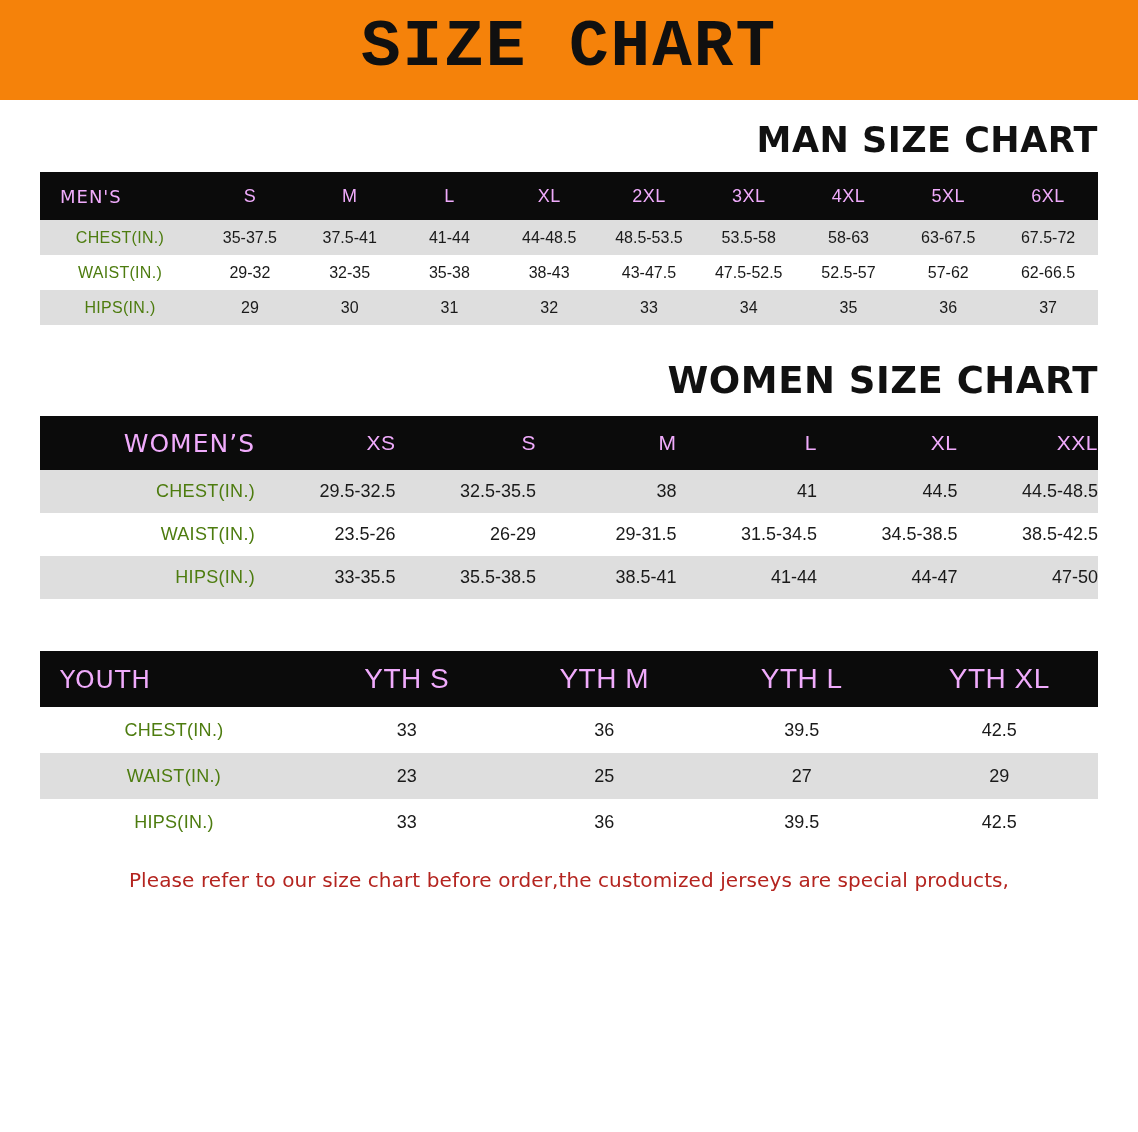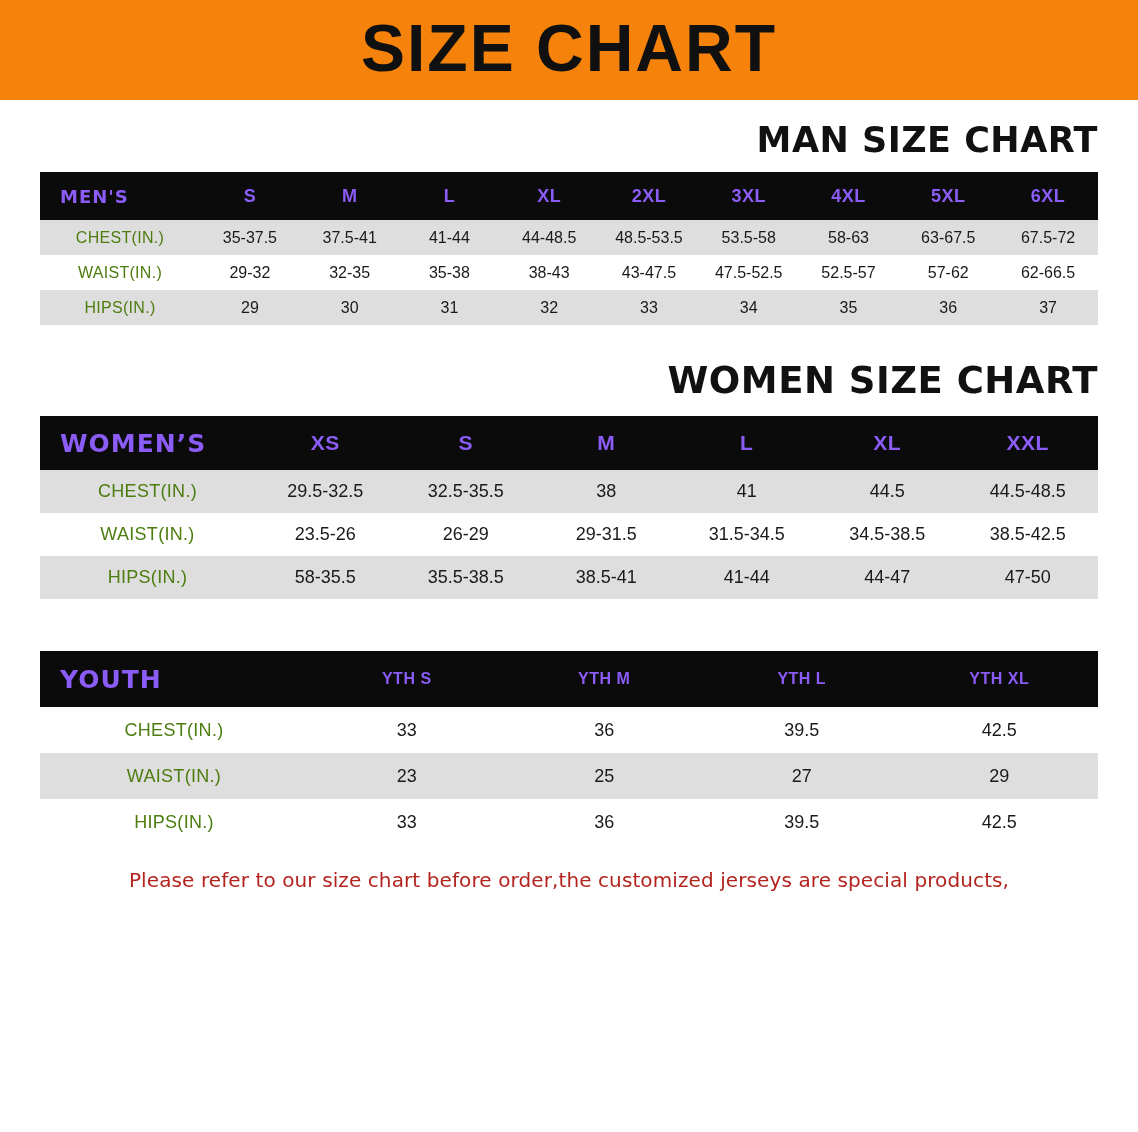--- a/index.html
+++ b/index.html
@@ -25,21 +25,21 @@
   .banner {
     width: 100%;
     height: 100px;
     background: #f5820a;
     display: flex;
     align-items: center;
     justify-content: center;
     box-sizing: border-box;
   }
   .banner-title {
-    font-family: Liberation Sans, sans-serif;
+    font-family: Liberation Mono, monospace;
     font-weight: bold;
     font-size: 66px;
     letter-spacing: 2px;
     color: #101010;
     line-height: 1;
     margin-top: -4px;
   }
 
   .section {
     margin: 0 auto;
@@ -66,22 +66,22 @@
     font-size: 16.5px;
     font-family: "Liberation Sans", sans-serif;
     color: #1a1a1a;
     padding: 0;
     height: 35px;
     vertical-align: middle;
     white-space: nowrap;
   }
   table.size-table thead th {
     background: #0b0b0b;
-    color: #8b5cf6;
-    font-weight: bold;
+    color: #f0abfc;
+    font-weight: normal;
     font-size: 19px;
     height: 48px;
     letter-spacing: 0.5px;
   }
   table.size-table thead th.corner {
     text-align: left;
     padding-left: 20px;
     font-family: "DejaVu Sans", sans-serif;
     font-size: 23px;
     letter-spacing: 1px;
@@ -96,29 +96,29 @@
 
   
   #men-table { margin-top: 12px; }
   #men-table col.c0 { width: 160px; }
   #men-table thead th { font-size: 18px; }
   #men-table th, #men-table td { font-size: 16px; }
 
   
   #women-table { margin-top: 14px; }
   #women-table col.c0 { width: 215px; }
-  #women-table th, #women-table td { font-size: 18px; height: 43px; }
+  #women-table th, #women-table td { font-size: 18px; height: 43px; text-align: right; }
   #women-table thead th { font-size: 21px; height: 54px; }
   #women-table thead th.corner { font-size: 25px; }
 
   
   #youth-table { margin-top: 14px; }
   #youth-table col.c0 { width: 268px; }
   #youth-table th, #youth-table td { font-size: 18px; height: 46px; }
-  #youth-table thead th { font-size: 16px; height: 56px; }
+  #youth-table thead th { font-size: 28px; height: 56px; }
   #youth-table thead th.corner { font-size: 25px; }
 
   .sec-men { margin-top: 20px; }
   .sec-women { margin-top: 34px; }
   .sec-youth { margin-top: 52px; }
 
   .sec-women .section-title,
   .sec-youth .section-title { font-size: 37px; }
 
   .notice {
@@ -249,21 +249,21 @@
             <td class="rowhead">WAIST(IN.)</td>
             <td>23.5-26</td>
             <td>26-29</td>
             <td>29-31.5</td>
             <td>31.5-34.5</td>
             <td>34.5-38.5</td>
             <td>38.5-42.5</td>
           </tr>
           <tr class="shade">
             <td class="rowhead">HIPS(IN.)</td>
-            <td>58-35.5</td>
+            <td>33-35.5</td>
             <td>35.5-38.5</td>
             <td>38.5-41</td>
             <td>41-44</td>
             <td>44-47</td>
             <td>47-50</td>
           </tr>
         </tbody>
     </table>
   </div>
 

